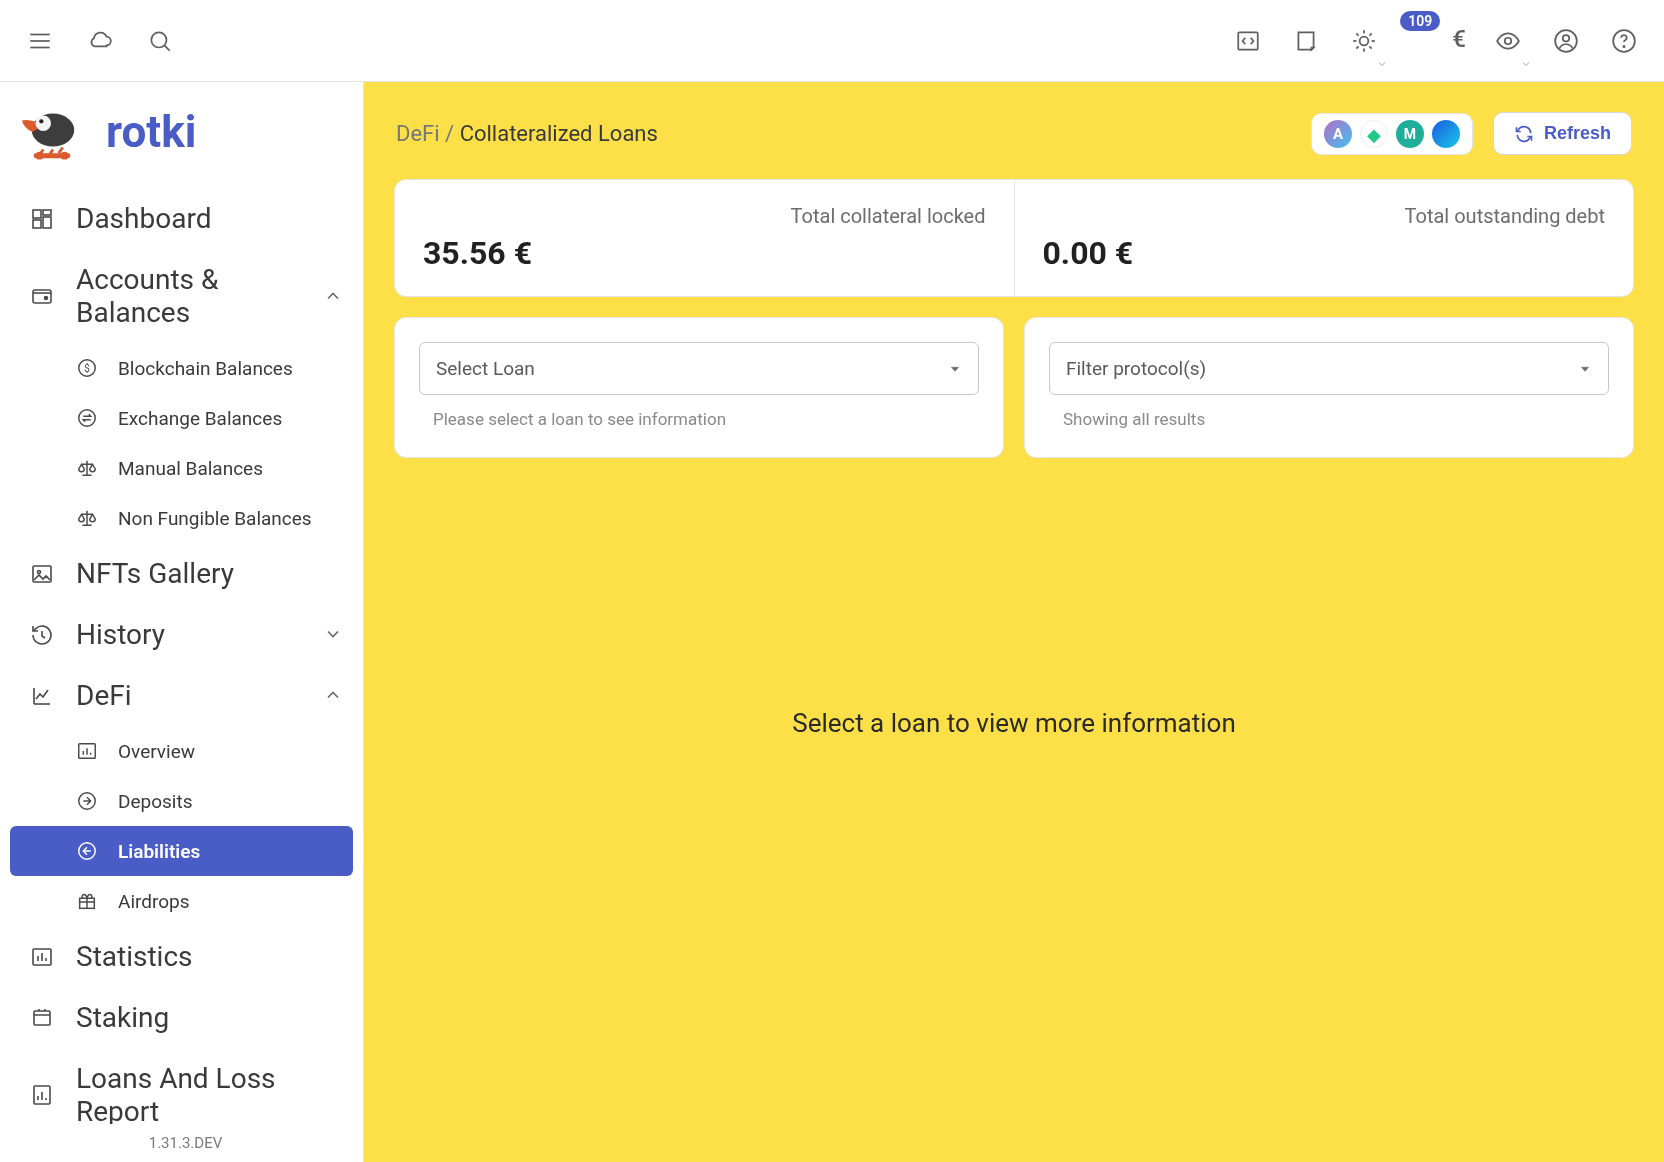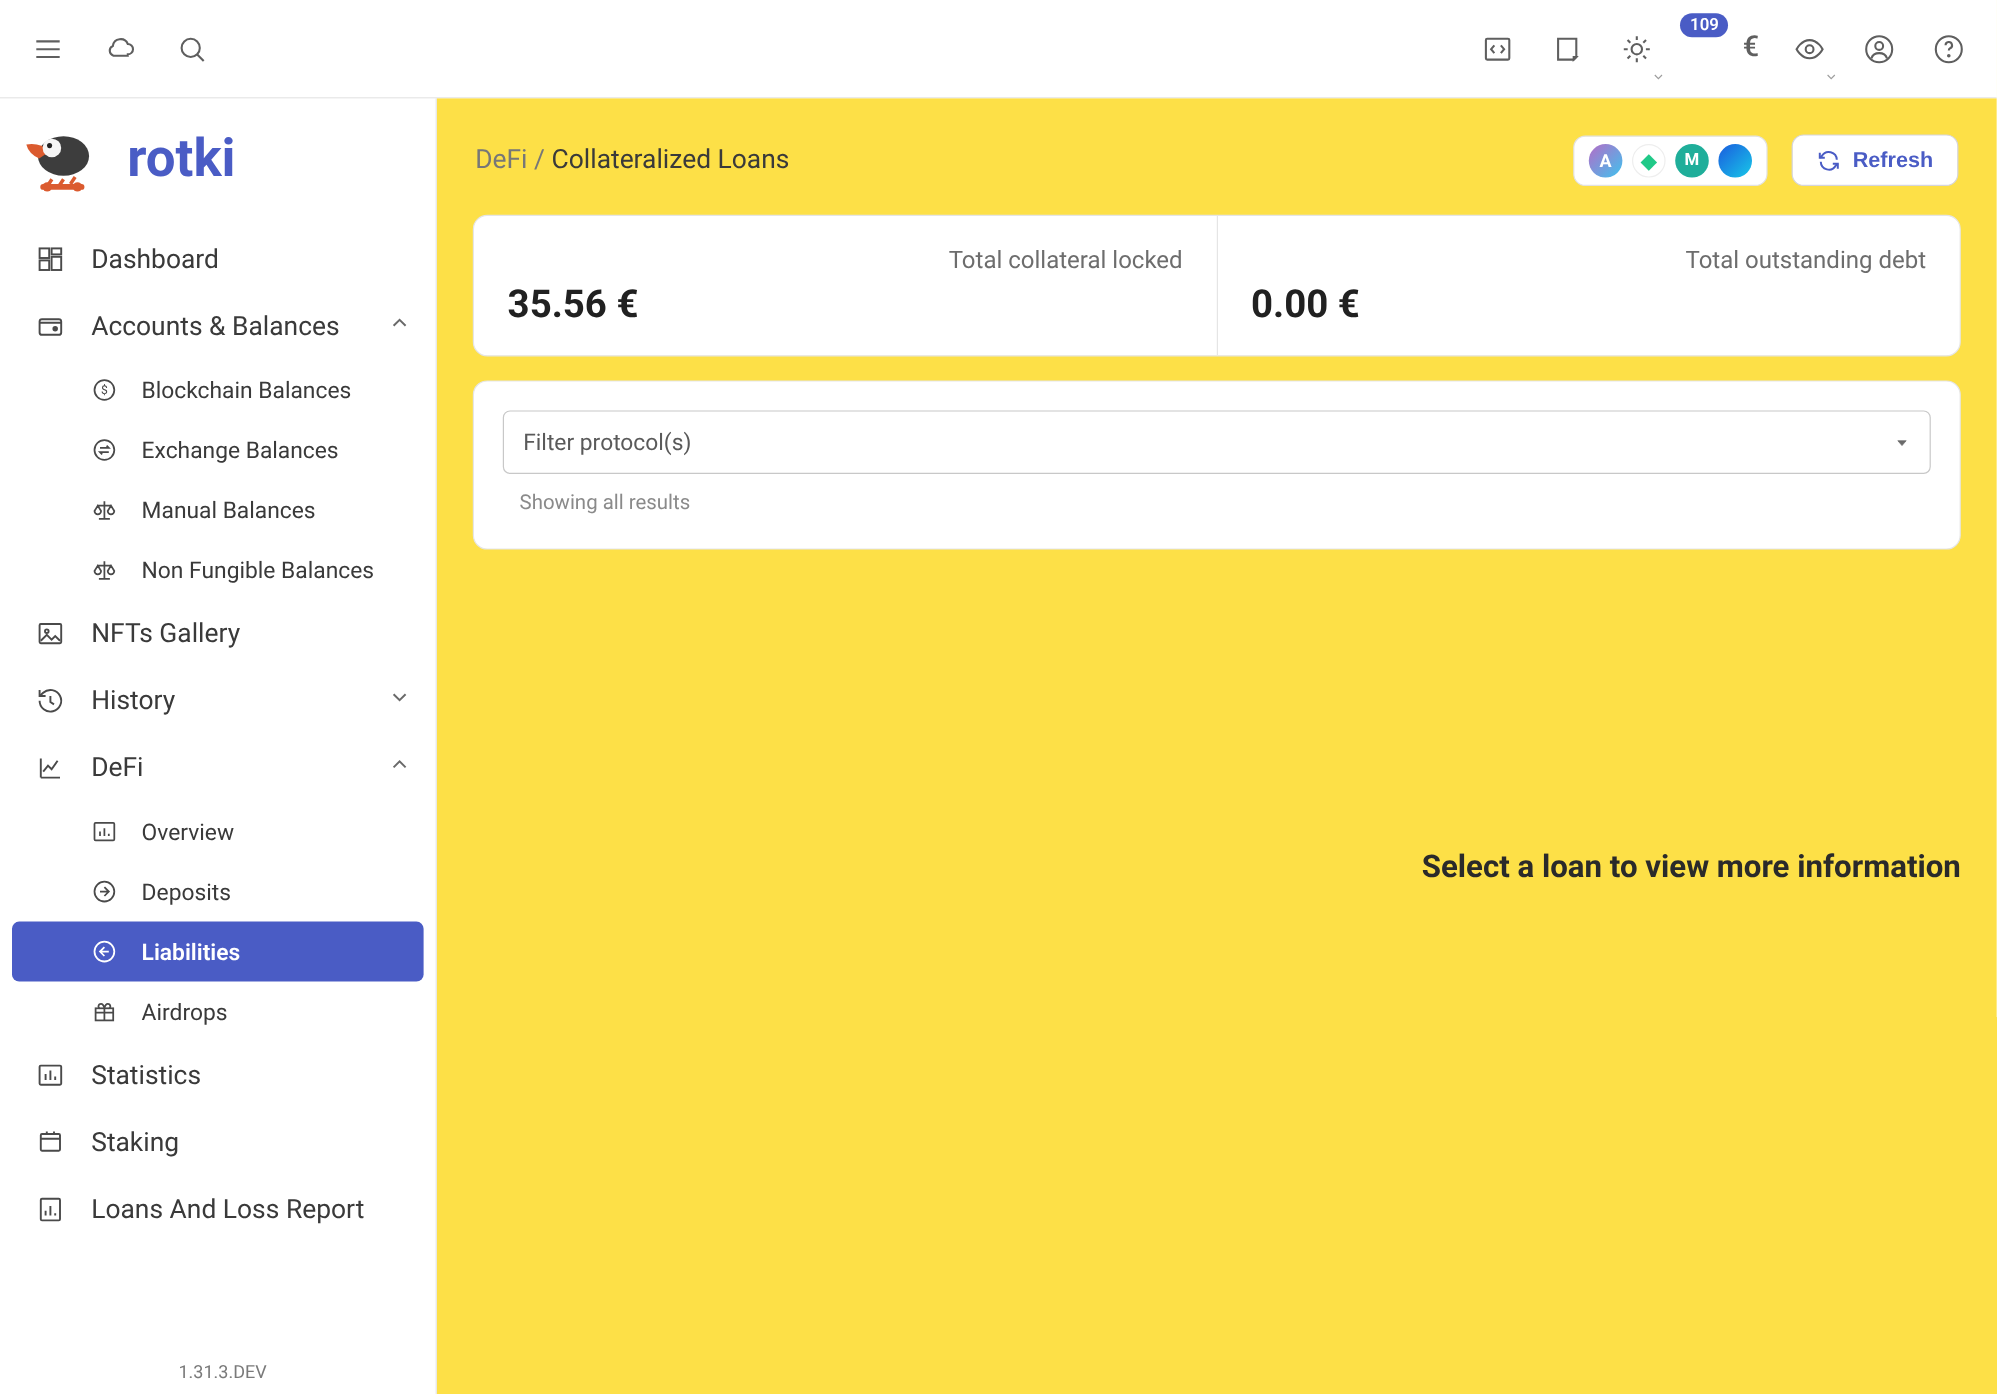--- a/index.html
+++ b/index.html
@@ -14,21 +14,21 @@
   .badge { position: absolute; top: -14px; left: -6px; background: #4a5cc5; color: #fff; font-size: 14px; font-weight: 600; border-radius: 999px; padding: 2px 8px; min-width: 34px; text-align: center; }
   .currency-sym { font-size: 24px; font-weight: 500; color: #5f5f5f; cursor: pointer; position: relative; }
   .shell { display: flex; height: calc(100% - 82px); }
   .sidebar { width: 364px; border-right: 1px solid #e5e5e5; display: flex; flex-direction: column; position: relative; }
   .sidebar-scroll { overflow-y: auto; height: 100%; padding-bottom: 40px; }
   .sidebar-scroll::-webkit-scrollbar { width: 8px; }
   .sidebar-scroll::-webkit-scrollbar-thumb { background: #c9c9c9; border-radius: 4px; }
   .brand { display: flex; align-items: center; gap: 24px; padding: 22px 20px 28px 20px; }
   .brand-logo { width: 62px; height: 56px; position: relative; flex-shrink: 0; }
   .brand-name { font-size: 44px; font-weight: 700; color: #4a5cc5; }
-  .nav-item { display: flex; align-items: center; padding: 14px 20px 14px 28px; font-size: 22px; color: #3a3a3a; cursor: pointer; gap: 20px; }
+  .nav-item { display: flex; align-items: center; padding: 14px 20px 14px 28px; font-size: 28px; color: #3a3a3a; cursor: pointer; gap: 20px; }
   .nav-item .nav-icon { width: 28px; height: 28px; display: flex; align-items: center; justify-content: center; flex-shrink: 0; }
   .nav-item .nav-icon svg { width: 24px; height: 24px; stroke: #4a4a4a; fill: none; stroke-width: 1.6; }
   .nav-item .chev { margin-left: auto; }
   .nav-item .chev svg { width: 20px; height: 20px; stroke: #6a6a6a; fill: none; stroke-width: 2; }
   .sub-item { display: flex; align-items: center; padding: 12px 20px 12px 74px; font-size: 19px; color: #3a3a3a; cursor: pointer; gap: 18px; }
   .sub-item .nav-icon { width: 26px; height: 26px; display: flex; align-items: center; justify-content: center; flex-shrink: 0; }
   .sub-item .nav-icon svg { width: 22px; height: 22px; stroke: #4a4a4a; fill: none; stroke-width: 1.6; }
   .sub-item.active { background: #4a5cc5; color: #fff; font-weight: 600; border-radius: 6px; margin: 0 10px; padding-left: 64px; }
   .sub-item.active .nav-icon svg { stroke: #fff; }
   .version { text-align: center; font-size: 15px; color: #7a7a7a; padding: 10px 0; position: absolute; bottom: 0; left: 16px; right: 8px; background: #fff; }
@@ -51,21 +51,21 @@
   .stats-row { display: flex; border: 1px solid #e5e5e5; border-radius: 12px; background: #fff; margin-bottom: 20px; overflow: hidden; }
   .stat { flex: 1; padding: 24px 28px; }
   .stat + .stat { border-left: 1px solid #e5e5e5; }
   .stat-label { font-size: 20px; color: #6d6d6d; margin-bottom: 6px; text-align: right; }
   .stat-value { font-size: 32px; font-weight: 700; color: #212121; }
   .selects-row { display: flex; gap: 20px; margin-bottom: 50px; }
   .card { flex: 1; background: #fff; border: 1px solid #e5e5e5; border-radius: 12px; padding: 24px 24px 28px 24px; }
   .select-box { border: 1px solid #c8c8c8; border-radius: 6px; padding: 14px 16px; display: flex; align-items: center; justify-content: space-between; font-size: 19px; color: #5a5a5a; cursor: pointer; }
   .select-box svg { width: 14px; height: 14px; stroke: #6a6a6a; fill: #6a6a6a; }
   .helper { font-size: 17px; color: #8a8a8a; margin-top: 14px; padding-left: 14px; }
-  .empty-msg { text-align: right; font-size: 26px; font-weight: 700; color: #2a2a2a; margin-top: 250px; }
+  .empty-msg { text-align: center; font-size: 26px; font-weight: 400; color: #2a2a2a; margin-top: 250px; }
 </style>
 </head>
 <body>
 
 <div class="topbar">
   <div class="topbar-left">
     <div class="icon-btn">
       <svg viewBox="0 0 24 24">
           <line x1="3" y1="6" x2="21" y2="6"></line>
           <line x1="3" y1="12" x2="21" y2="12"></line>
@@ -365,20 +365,29 @@
       </div>
       <div class="stat">
         <div class="stat-label">Total outstanding debt</div>
         <div class="stat-value">0.00 €</div>
       </div>
     </div>
 
     <div class="selects-row">
       <div class="card">
         <div class="select-box">
+          <span>Select Loan</span>
+          <svg viewBox="0 0 24 24">
+              <polygon points="6,9 18,9 12,16"></polygon>
+            </svg>
+        </div>
+        <div class="helper">Please select a loan to see information</div>
+      </div>
+      <div class="card">
+        <div class="select-box">
           <span>Filter protocol(s)</span>
           <svg viewBox="0 0 24 24">
               <polygon points="6,9 18,9 12,16"></polygon>
             </svg>
         </div>
         <div class="helper">Showing all results</div>
       </div>
     </div>
 
     <div class="empty-msg">Select a loan to view more information</div>

